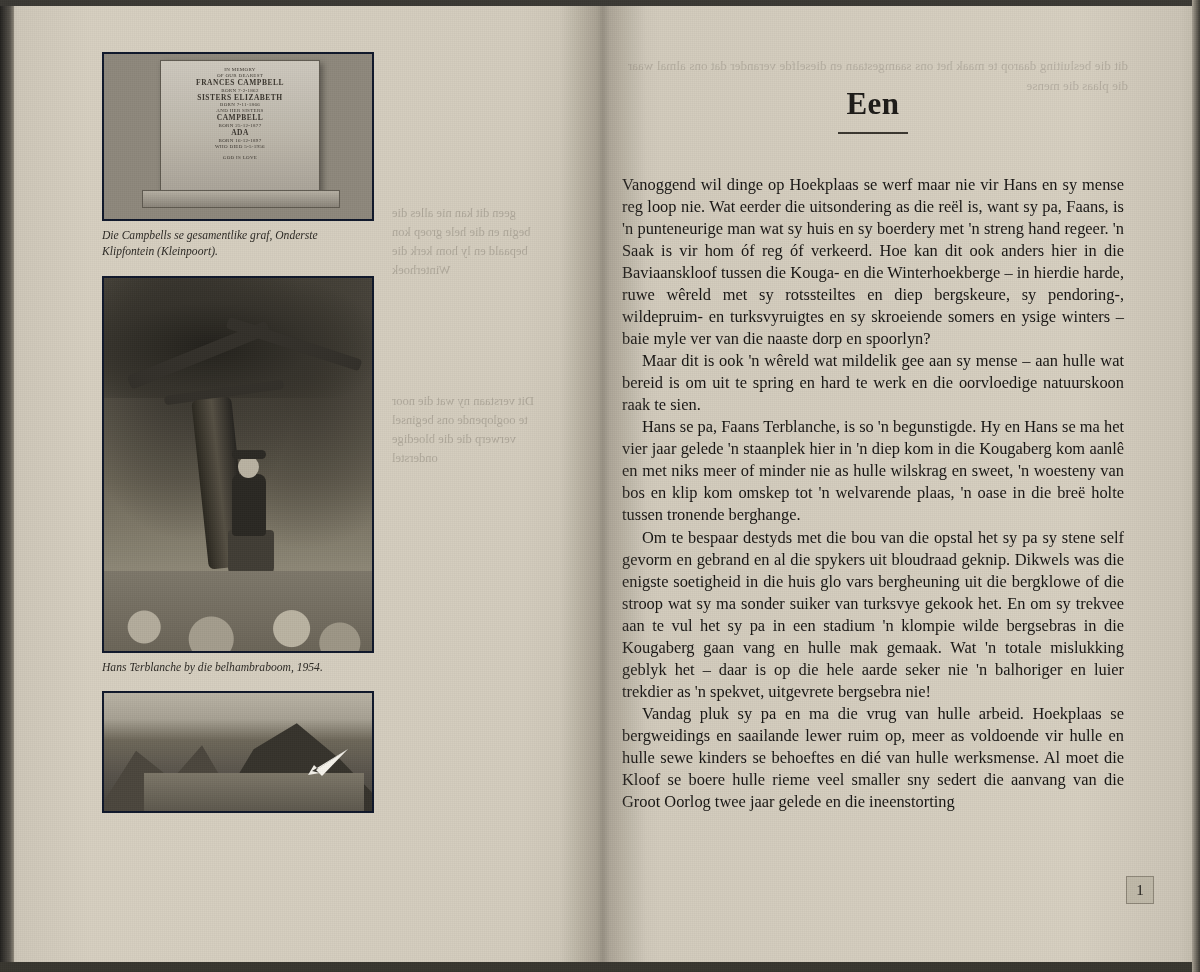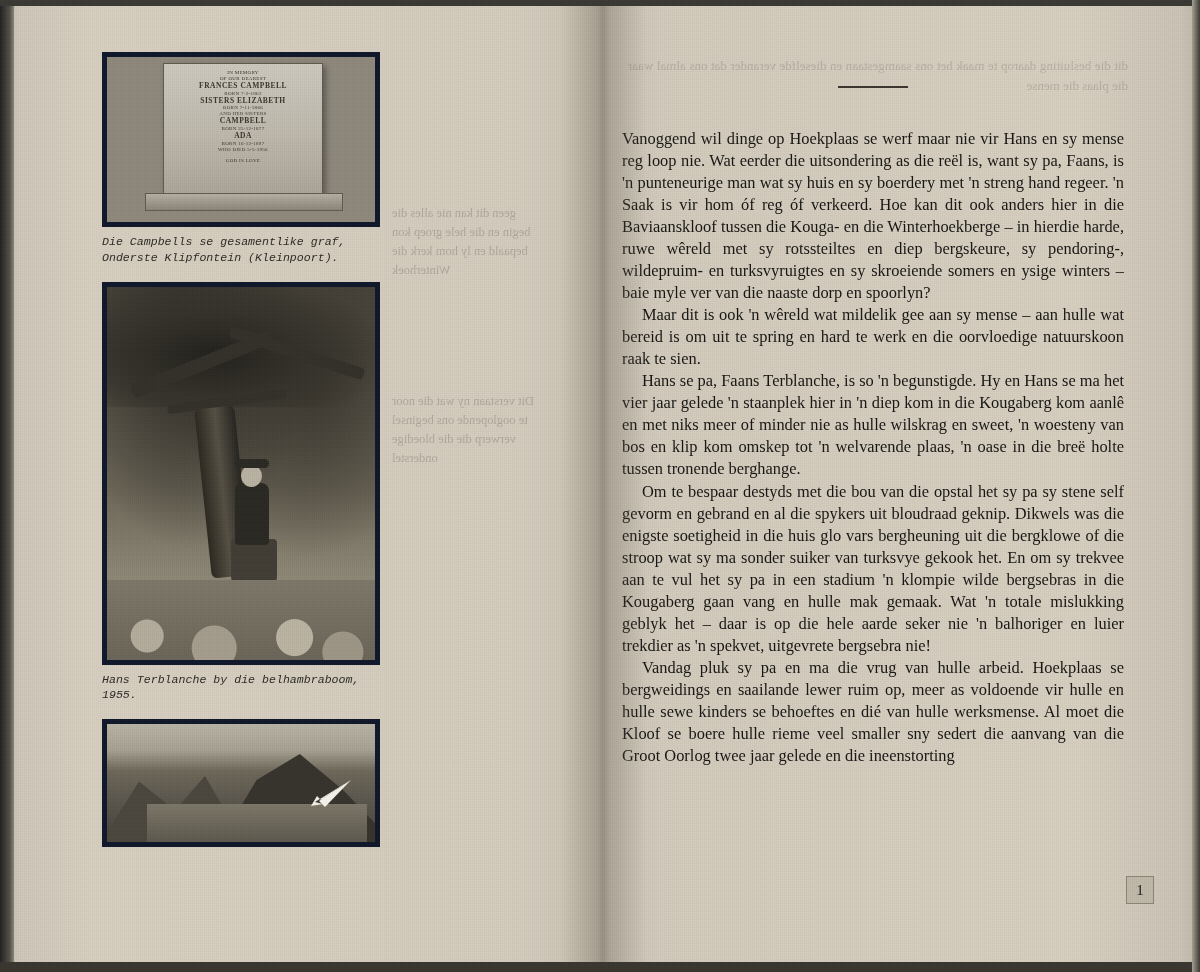--- a/index.html
+++ b/index.html
@@ -61,21 +61,21 @@
     left: 102px;
     top: 52px;
     width: 268px;
   }
 
   .figure { margin-bottom: 6px; }
 
   .photo {
     width: 268px;
     display: block;
-    border: 5px solid #0f172a;
+    border: 2px solid #0f172a;
     position: relative;
     overflow: hidden;
     background: #8e887c;
   }
 
   
   .photo-grave { height: 165px;
     background:
       radial-gradient(ellipse at 50% 120%, #9a9488 0%, #7e7codd 1%, rgba(0,0,0,0) 60%),
       linear-gradient(to bottom, #6f6a60 0%, #7d776b 35%, #8b8579 70%, #6c6659 100%);
@@ -177,21 +177,21 @@
   .valley {
     position: absolute; left: 40px; bottom: 0; width: 220px; height: 38px;
     background: linear-gradient(to bottom, #7c7668, #5d584d);
   }
   .arrow-white {
     position: absolute; left: 198px; top: 54px; width: 46px; height: 30px;
   }
   .arrow-white svg { display: block; }
 
   .caption {
-    font-family: Liberation Mono, monospace;
+    font-family: Liberation Serif, serif;
     font-style: italic;
     font-size: 11.6px;
     line-height: 1.36;
     color: #2d2a25;
     margin: 7px 8px 16px 0;
     width: 266px;
   }
 
   
   .ghost {
@@ -328,40 +328,41 @@
         <div class="tree-branch tb1"></div>
         <div class="tree-branch tb2"></div>
         <div class="tree-branch tb3"></div>
         <div class="tree-trunk"></div>
         <div class="man-legs"></div>
         <div class="man-body"></div>
         <div class="man-head"></div>
         <div class="man-hat"></div>
         <div class="ground-rocks"></div>
       </div>
-      <div class="caption">Hans Terblanche by die belhambraboom, 1955.</div>
+      <div class="caption">Hans Terblanche by die belhambraboom, 1954.</div>
     </div>
 
     <div class="figure">
       <div class="photo photo-land">
         <div class="mtn m1"></div>
         <div class="mtn m2"></div>
         <div class="valley"></div>
         <div class="arrow-white">
           <svg width="46" height="30" viewBox="0 0 46 30">
             <polygon points="46,2 10,24 18,26 6,28 12,18 16,22" fill="#f2efe8"></polygon>
             <polygon points="46,2 14,23 20,29 46,2" fill="#f6f3ec"></polygon>
           </svg>
         </div>
       </div>
     </div>
 
   </div>
 
   <div class="right-col">
+    <h1 class="chapter-head">Een</h1>
     <div class="chapter-rule"></div>
     <div class="body-text">
       <p>Vanoggend wil dinge op Hoekplaas se werf maar nie vir Hans en sy mense reg loop nie. Wat eerder die uitsondering as die reël is, want sy pa, Faans, is 'n punteneurige man wat sy huis en sy boerdery met 'n streng hand regeer. 'n Saak is vir hom óf reg óf verkeerd. Hoe kan dit ook anders hier in die Baviaanskloof tussen die Kouga- en die Winterhoekberge – in hierdie harde, ruwe wêreld met sy rotssteiltes en diep bergskeure, sy pendoring-, wildepruim- en turksvyruigtes en sy skroeiende somers en ysige winters – baie myle ver van die naaste dorp en spoorlyn?</p>
       <p>Maar dit is ook 'n wêreld wat mildelik gee aan sy mense – aan hulle wat bereid is om uit te spring en hard te werk en die oorvloedige natuurskoon raak te sien.</p>
       <p>Hans se pa, Faans Terblanche, is so 'n begunstigde. Hy en Hans se ma het vier jaar gelede 'n staanplek hier in 'n diep kom in die Kougaberg kom aanlê en met niks meer of minder nie as hulle wilskrag en sweet, 'n woesteny van bos en klip kom omskep tot 'n welvarende plaas, 'n oase in die breë holte tussen tronende berghange.</p>
       <p>Om te bespaar destyds met die bou van die opstal het sy pa sy stene self gevorm en gebrand en al die spykers uit bloudraad geknip. Dikwels was die enigste soetigheid in die huis glo vars bergheuning uit die bergklowe of die stroop wat sy ma sonder suiker van turksvye gekook het. En om sy trekvee aan te vul het sy pa in een stadium 'n klompie wilde bergsebras in die Kougaberg gaan vang en hulle mak gemaak. Wat 'n totale mislukking geblyk het – daar is op die hele aarde seker nie 'n balhoriger en luier trekdier as 'n spekvet, uitgevrete bergsebra nie!</p>
       <p>Vandag pluk sy pa en ma die vrug van hulle arbeid. Hoekplaas se bergweidings en saailande lewer ruim op, meer as voldoende vir hulle en hulle sewe kinders se behoeftes en dié van hulle werksmense. Al moet die Kloof se boere hulle rieme veel smaller sny sedert die aanvang van die Groot Oorlog twee jaar gelede en die ineenstorting</p>
     </div>
   </div>
 

